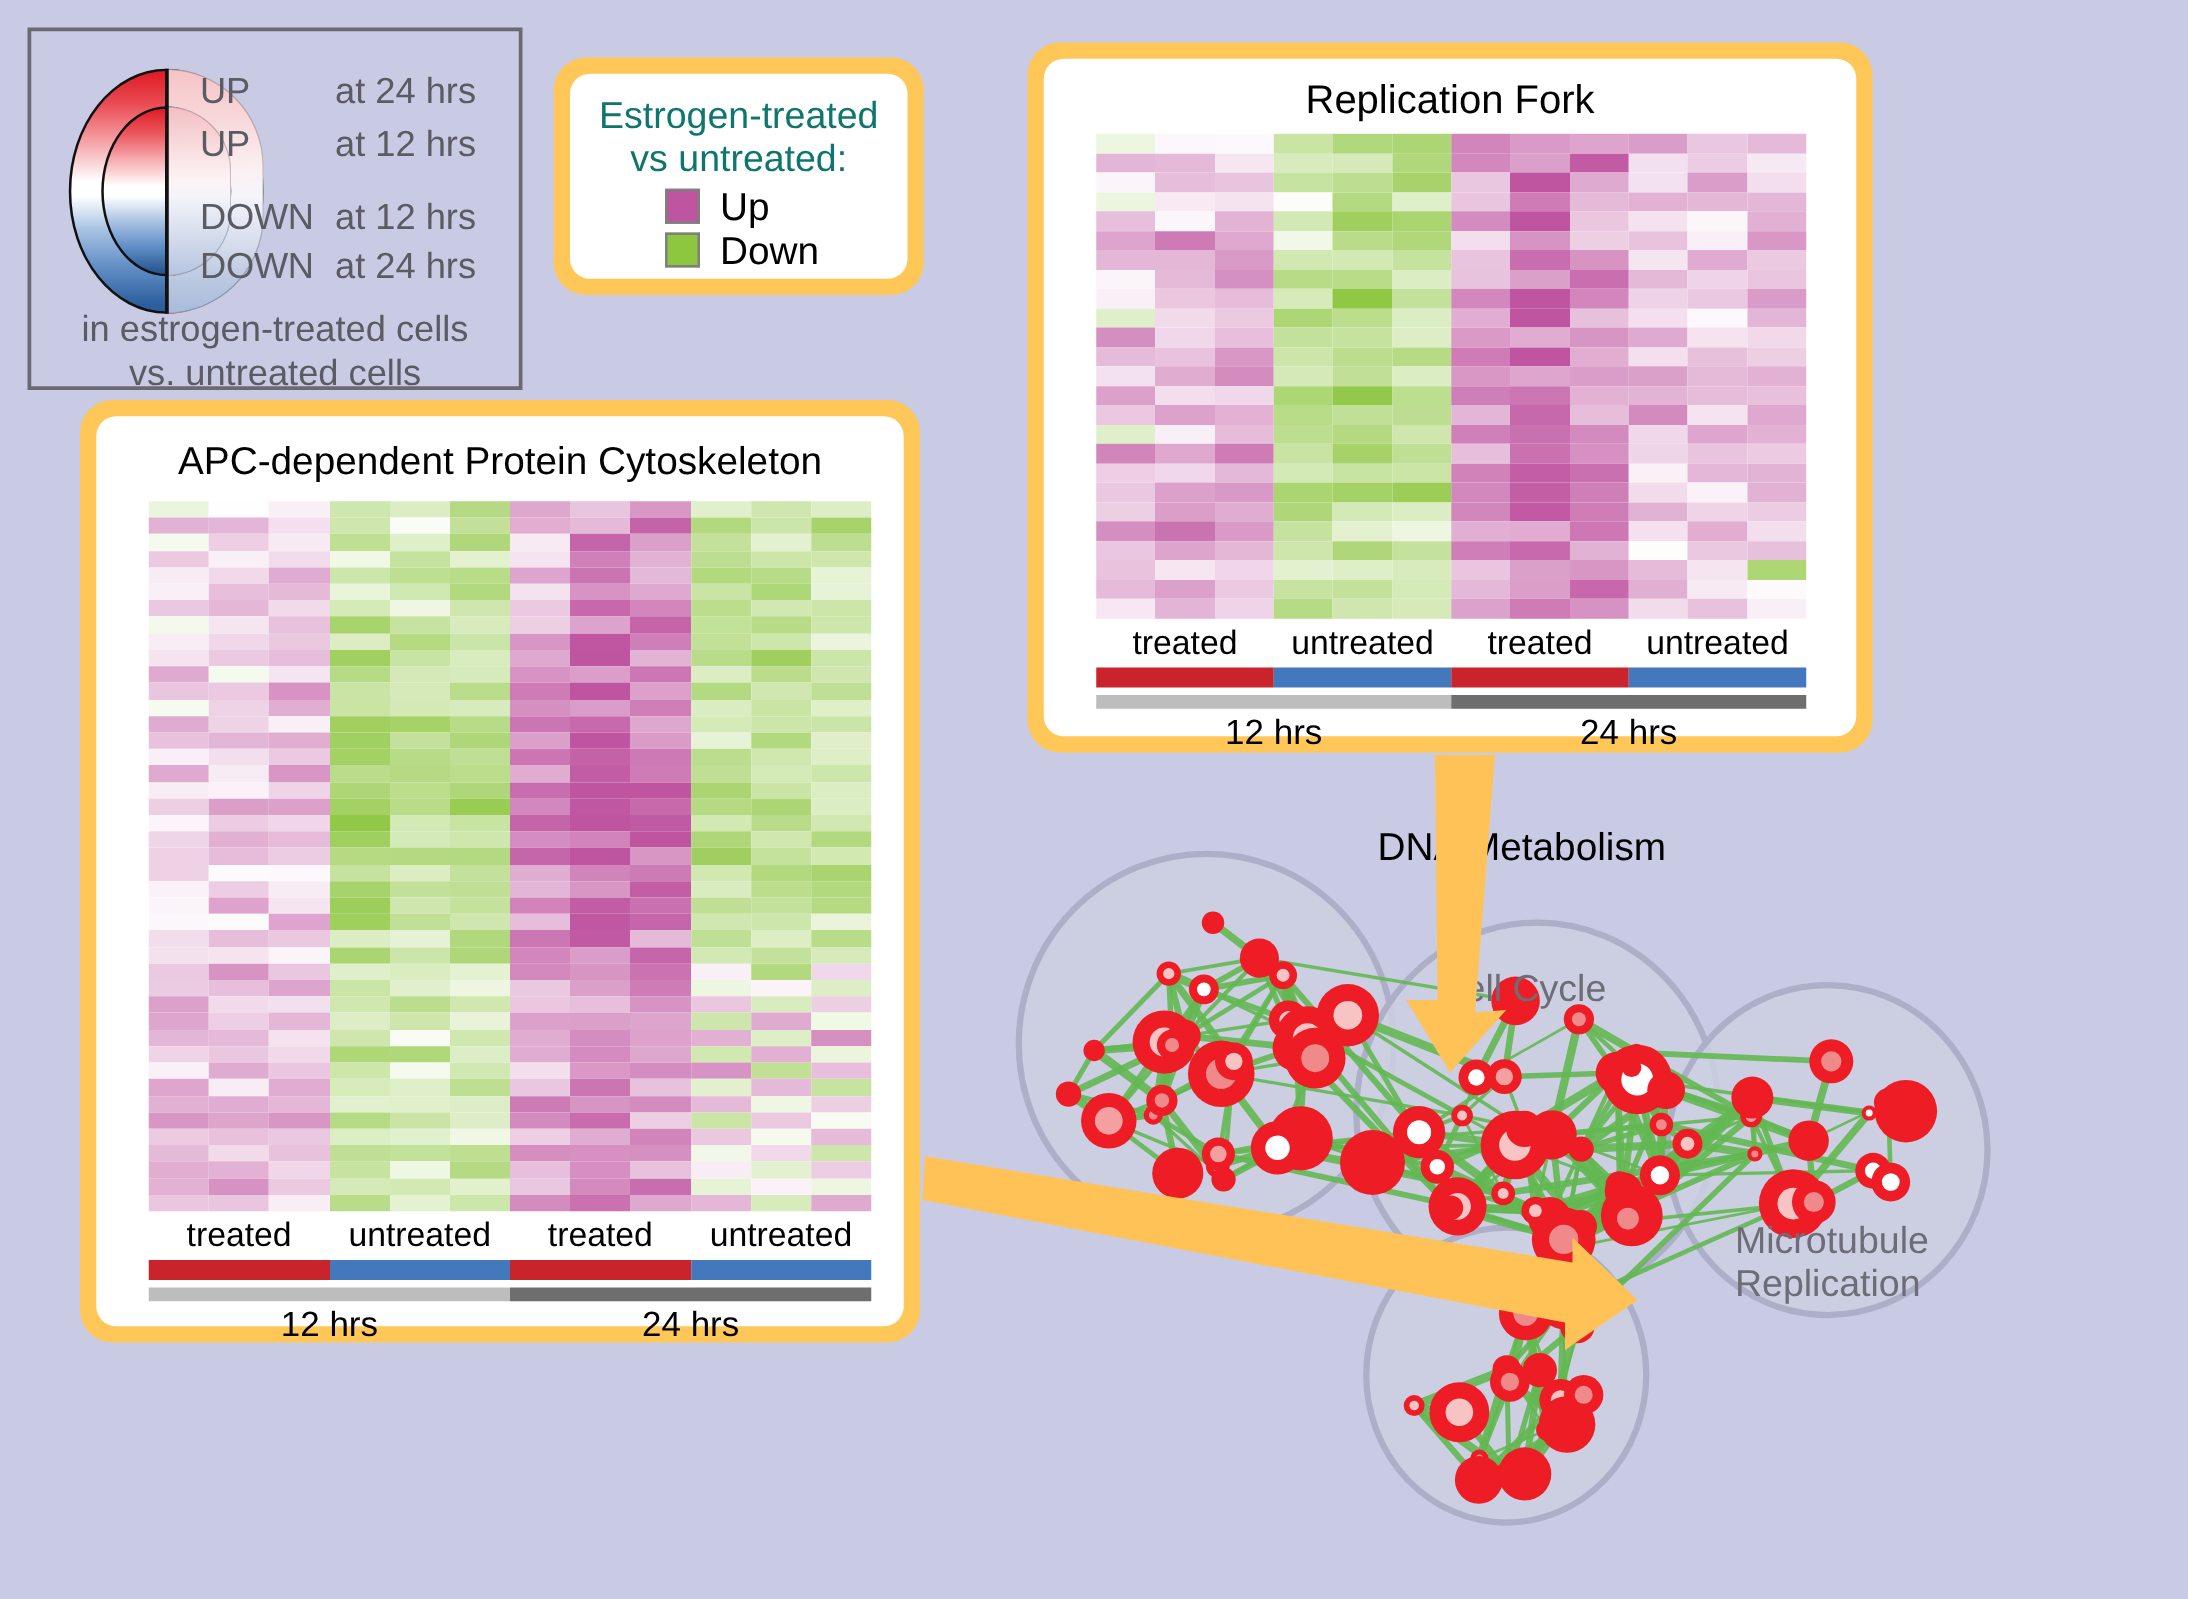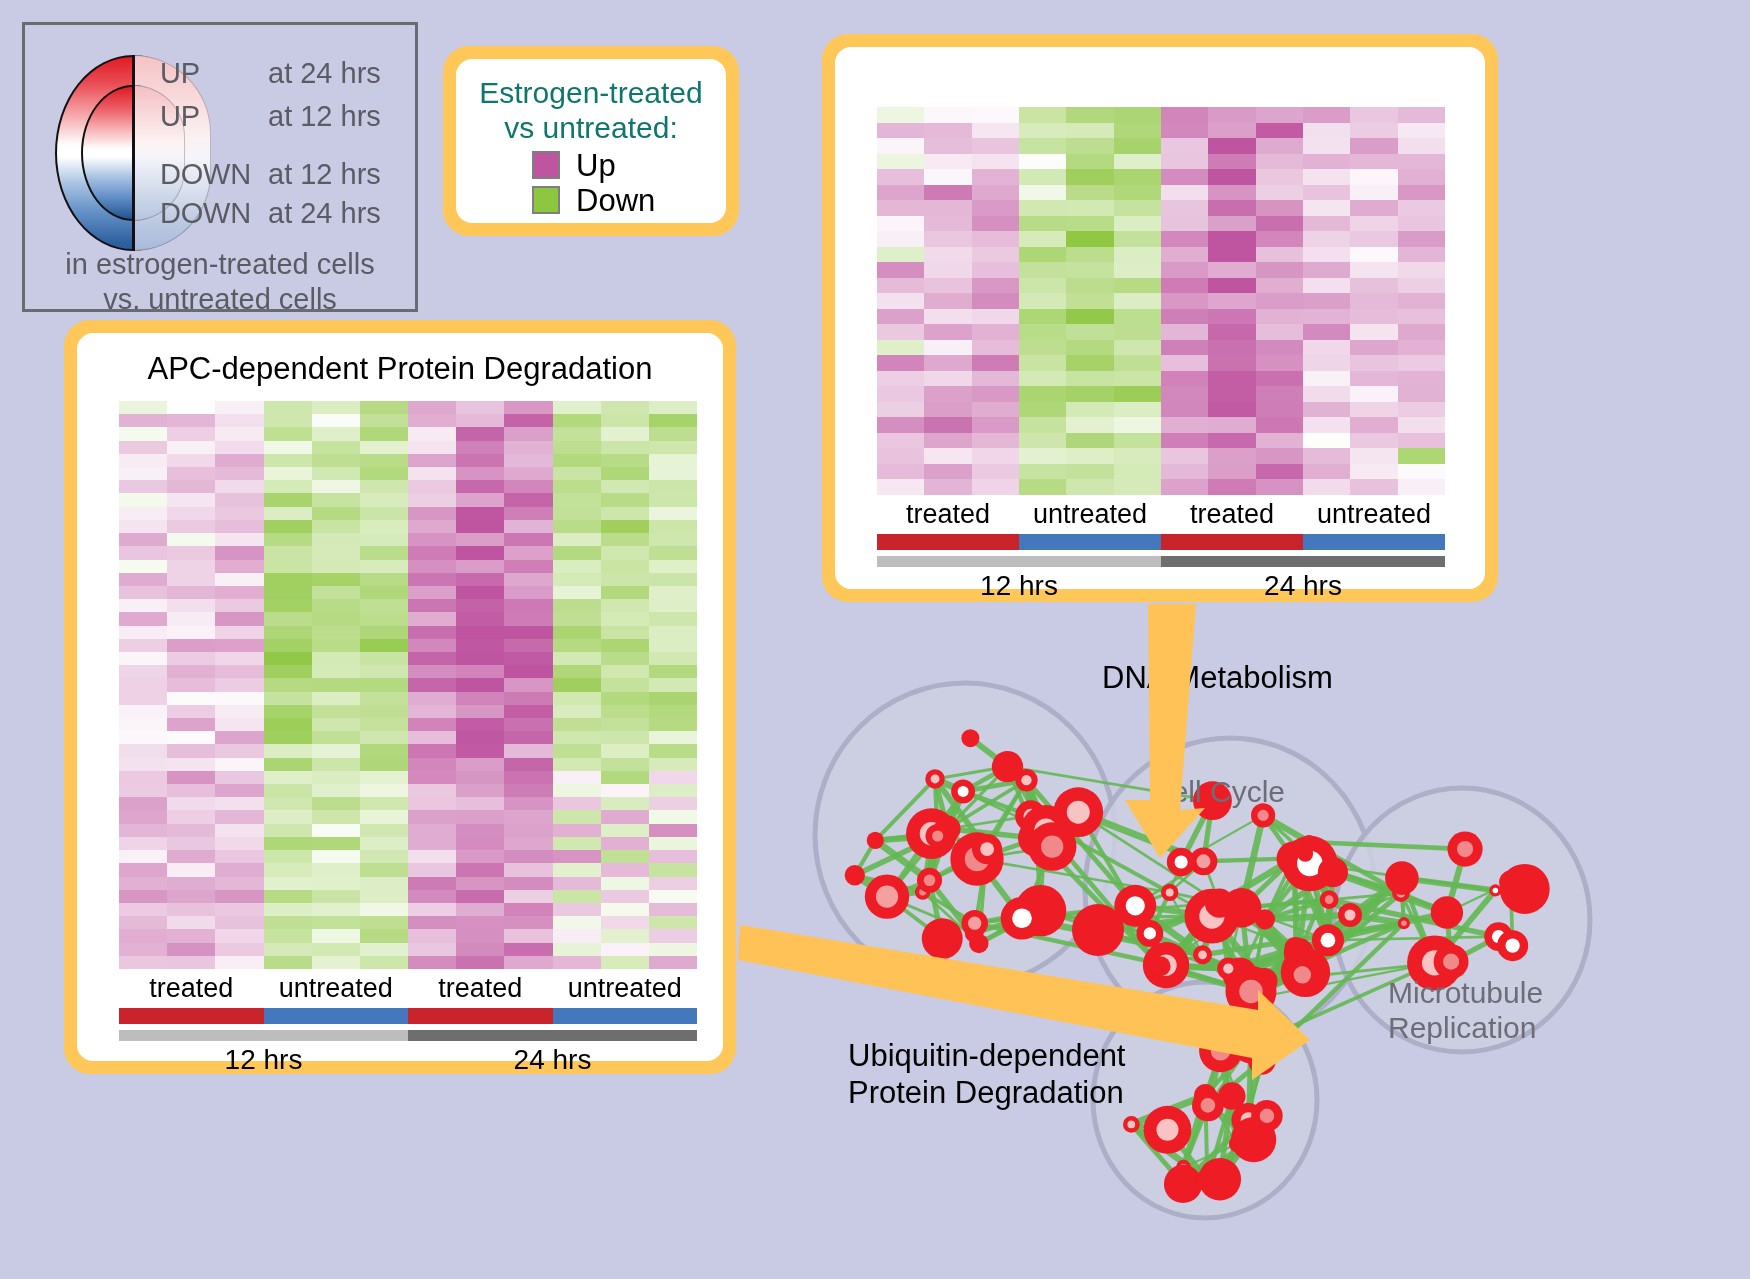--- a/index.html
+++ b/index.html
@@ -164,20 +164,21 @@
       </div>
       <div class="ud-item">
         <span class="sw" style="background:#8dc63f"></span>
         <span class="ud-lab">Down</span>
       </div>
     </div>
   </div>
 
   <div class="card" id="rep-card">
     <div class="card-inner">
+      <div class="panel-title">Replication Fork</div>
       <div class="heat" id="heat-rep" style="left: 42px; top: 60px; width: 568px; height: 388px; grid-template-columns: repeat(12, 1fr); grid-template-rows: repeat(25, 1fr);">
           <div style="background:rgb(237,246,225)"></div>
           <div style="background:rgb(252,247,251)"></div>
           <div style="background:rgb(252,248,251)"></div>
           <div style="background:rgb(201,228,163)"></div>
           <div style="background:rgb(178,216,125)"></div>
           <div style="background:rgb(172,214,116)"></div>
           <div style="background:rgb(209,133,187)"></div>
           <div style="background:rgb(217,154,199)"></div>
           <div style="background:rgb(221,165,205)"></div>
@@ -491,21 +492,21 @@
       </div>
       <div class="timelabels" style="left:42px;top:523px;width:568px;">
         <span>12 hrs</span>
         <span>24 hrs</span>
       </div>
     </div>
   </div>
 
   <div class="card" id="apc-card">
     <div class="card-inner">
-      <div class="panel-title">APC-dependent Protein Degradation</div>
+      <div class="panel-title">APC-dependent Protein Cytoskeleton</div>
       <div class="heat" id="heat-apc" style="left: 42px; top: 68px; width: 578px; height: 568px; grid-template-columns: repeat(12, 1fr); grid-template-rows: repeat(43, 1fr);">
           <div style="background:rgb(235,245,221)"></div>
           <div style="background:rgb(255,254,254)"></div>
           <div style="background:rgb(249,240,246)"></div>
           <div style="background:rgb(206,231,173)"></div>
           <div style="background:rgb(220,237,196)"></div>
           <div style="background:rgb(182,218,131)"></div>
           <div style="background:rgb(222,168,206)"></div>
           <div style="background:rgb(233,196,222)"></div>
           <div style="background:rgb(216,151,197)"></div>
@@ -1470,22 +1471,20 @@
         <circle cx="430.54312254144935" cy="450.7697359919189" r="21.41857853223594" fill="#ee1c25"></circle>
         <circle cx="430.54312254144935" cy="450.7697359919189" r="9.852546124828534" fill="#f08a8a"></circle>
         <circle cx="308" cy="330" r="26" fill="#ee1c25"></circle>
         <circle cx="560" cy="315" r="12" fill="#ee1c25"></circle>
         <circle cx="560" cy="315" r="5.5200000000000005" fill="#f7c3c3"></circle>
       </svg>
     <div class="net-label" id="lab-dna">DNA Metabolism</div>
     <div class="net-label" id="lab-cc">Cell Cycle</div>
     <div class="net-label" id="lab-mt">Microtubule
 Replication</div>
-    <div class="net-label" id="lab-ub">Ubiquitin-dependent
-Protein Degradation</div>
   </div>
 
   <svg class="arrow-svg">
     <polygon fill="#ffc257" points="1148,604 1196,604 1180,810 1205,808 1160,858 1125,800 1150,800"></polygon>
     <polygon fill="#ffc257" points="740,925 1258,1010 1258,990 1310,1040 1252,1080 1252,1058 738,960"></polygon>
   </svg>
 
 </div>
 
 </body></html>

